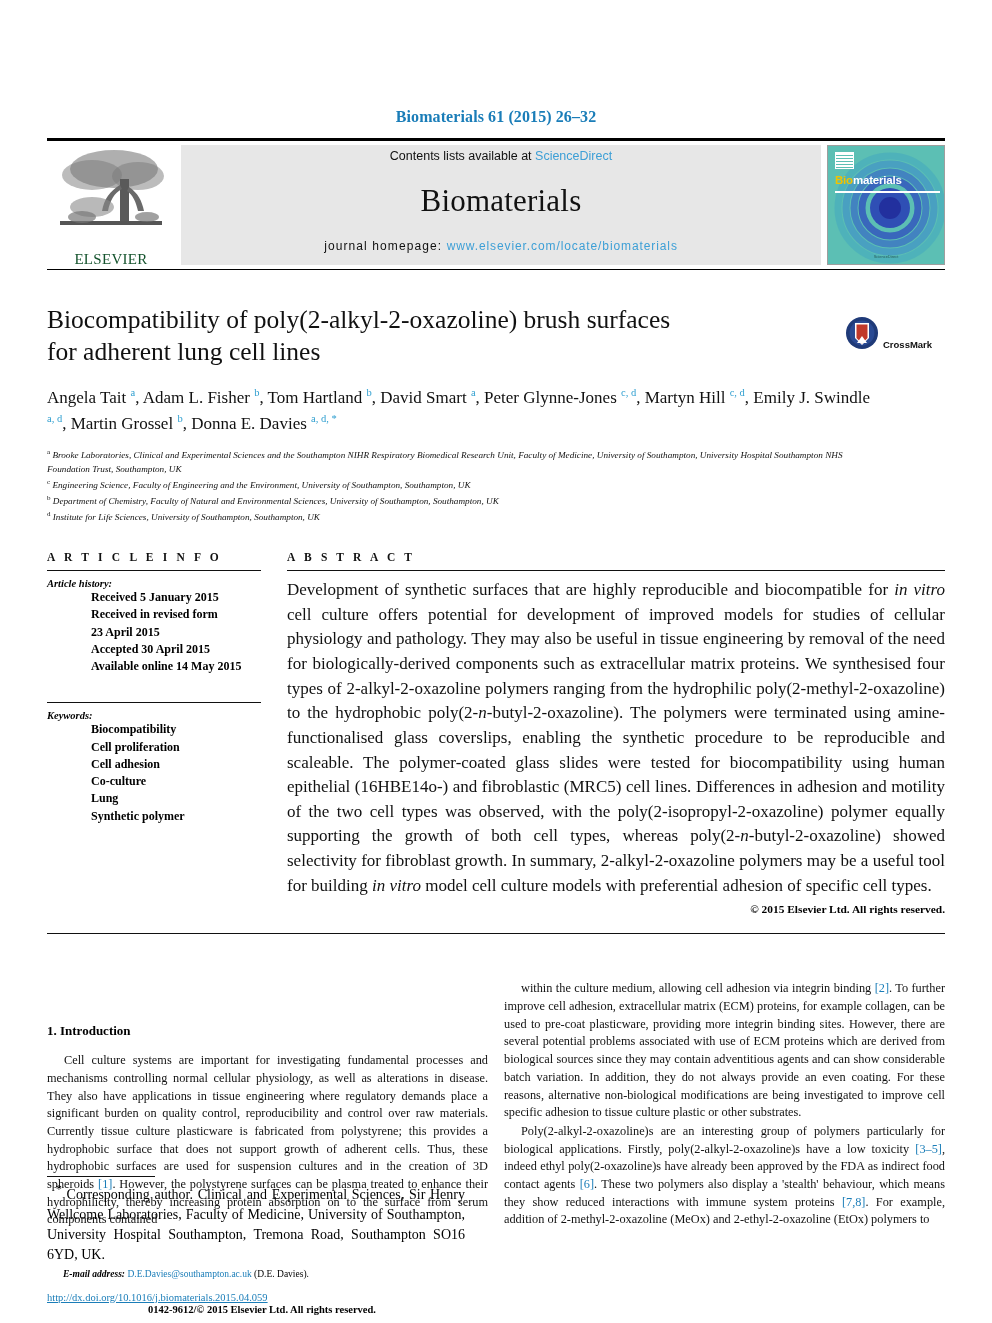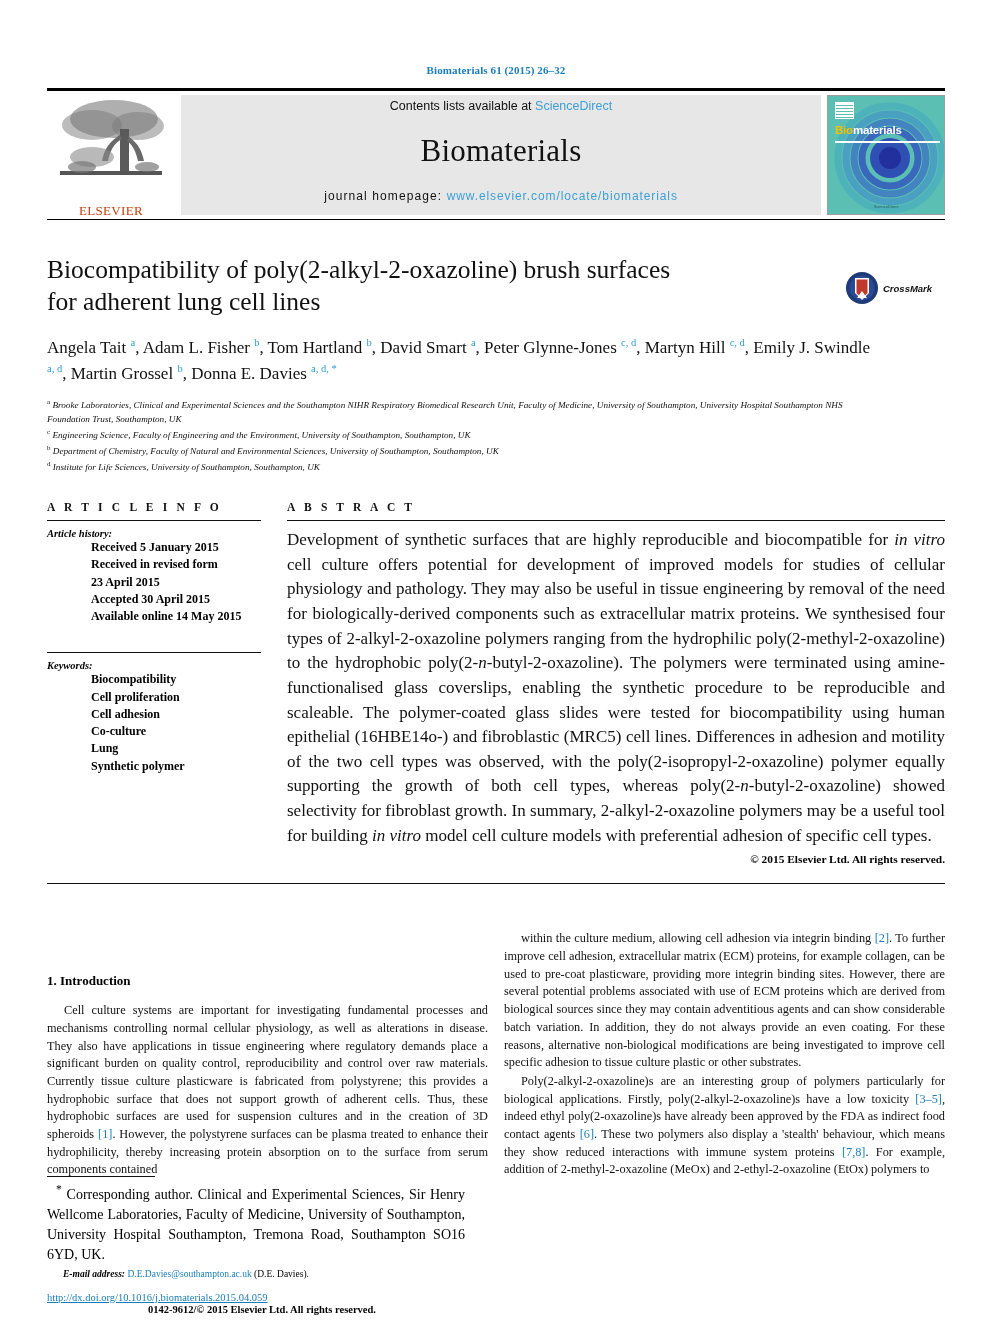--- a/index.html
+++ b/index.html
@@ -20,23 +20,23 @@
     height: 1323px;
     position: relative;
     box-sizing: border-box;
     padding: 0 47px;
   }
 
   
   .running-head {
     text-align: center;
     color: #1a7db8;
-    font-size: 11px;
-    font-weight: bold;
-    padding-top: 64px;
+    font-size: 16px;
+    font-weight: bold;
+    padding-top: 108px;
     letter-spacing: 0.1px;
   }
 
   
   .masthead {
     margin-top: 12px;
     border-top: 3px solid #000;
     display: flex;
     align-items: stretch;
     height: 128px;
@@ -47,22 +47,22 @@
     padding-top: 4px;
     display: flex;
     flex-direction: column;
     align-items: center;
     justify-content: space-between;
     box-sizing: border-box;
   }
   .tree-svg { display:block; }
   .elsevier-word {
     font-family: "Liberation Serif", serif;
-    color: #c2410c;
-    font-size: 13px;
+    color: #14532d;
+    font-size: 15px;
     letter-spacing: 0.3px;
     line-height: 1;
     padding-bottom: 2px;
   }
   .masthead-center {
     flex: 1 1 auto;
     background: #e7e7e7;
     margin: 4px 6px 4px 6px;
     display: flex;
     flex-direction: column;
@@ -144,23 +144,23 @@
     font-family: "Liberation Serif", serif;
     font-size: 25.5px;
     line-height: 1.26;
     font-weight: normal;
     margin: 0;
     width: 700px;
     color: #111;
   }
   .crossmark {
     position: absolute;
-    right: 0; top: 14px;
+    right: 0; top: 6px;
     width: 100px; height: 40px;
-    display: flex; align-items: center; font-style: italic;
+    display: flex; align-items: flex-end;
   }
   .crossmark-text {
     font-family: "Liberation Sans", sans-serif;
     font-size: 9.5px;
     font-weight: bold;
     color: #111;
     margin-left: 4px;
   }
   .authors {
     margin-top: 17px;

